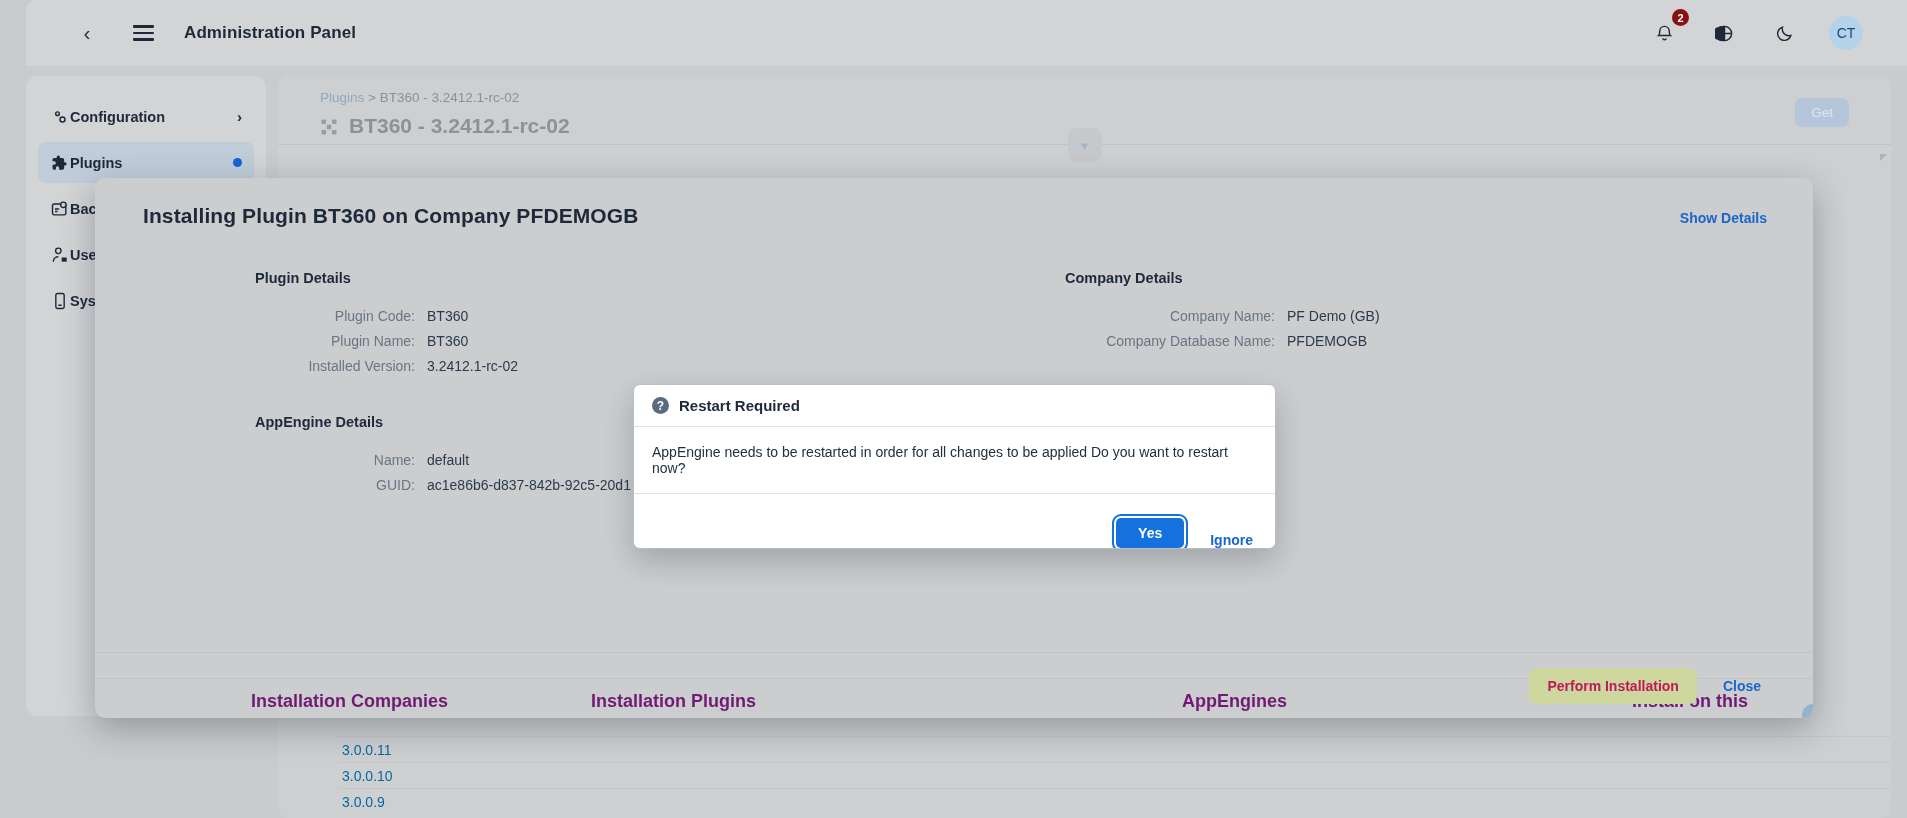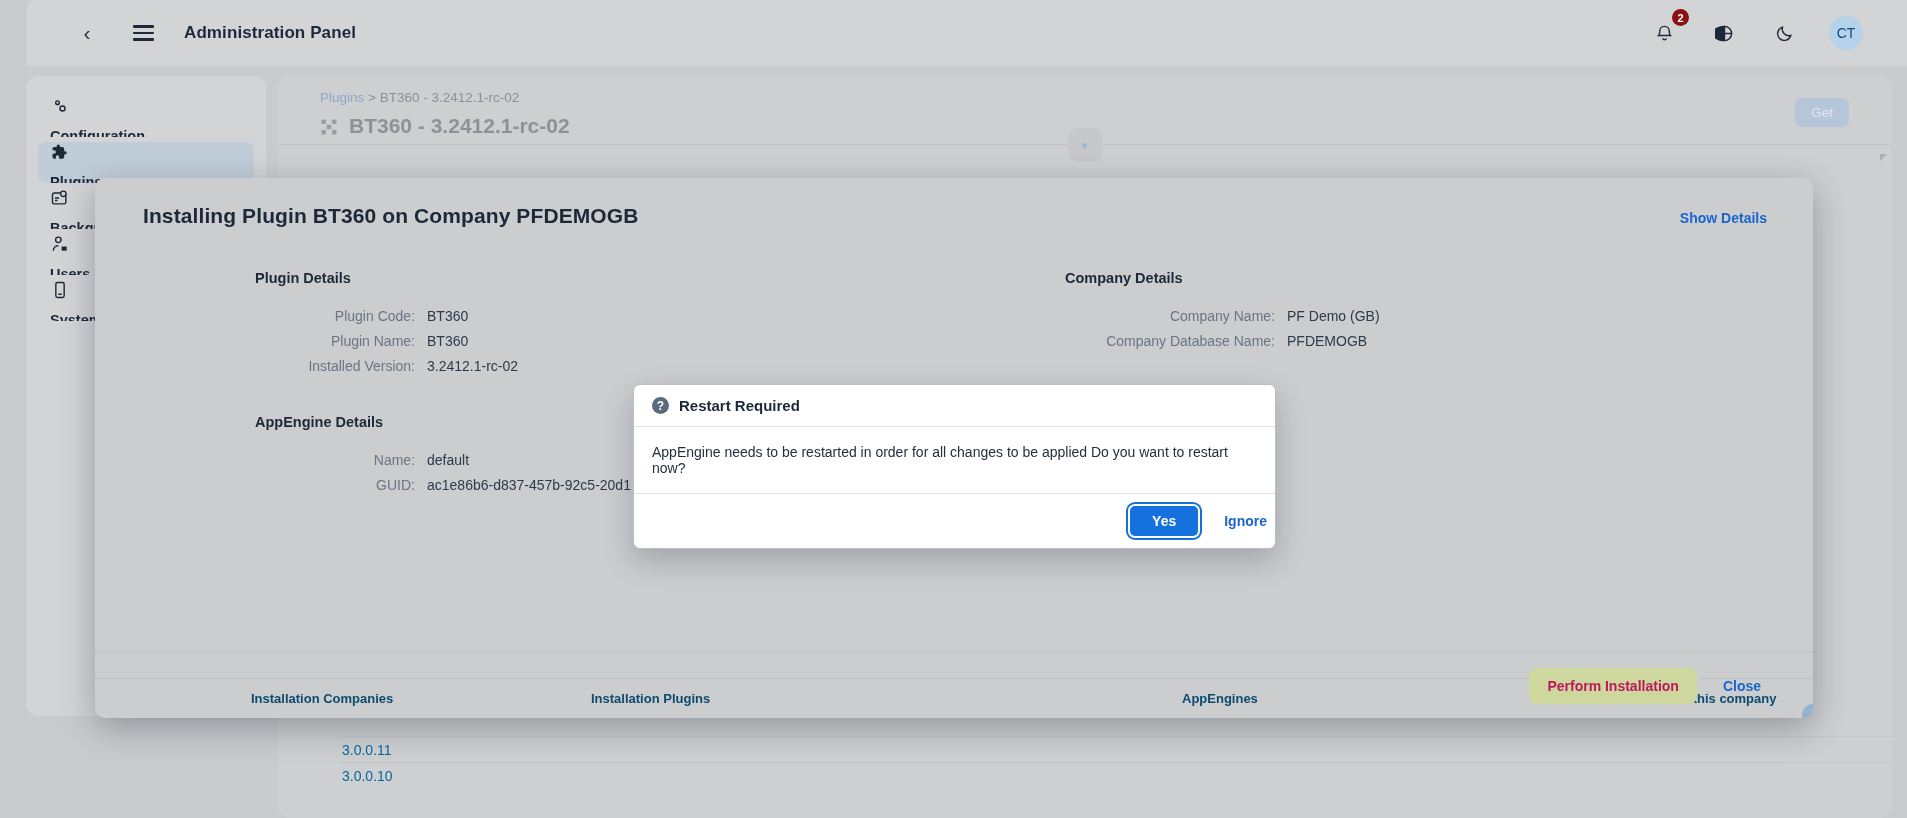--- a/index.html
+++ b/index.html
@@ -51,24 +51,24 @@
   
   .sidebar {
     position: absolute; left: 26px; top: 76px;
     width: 240px; height: 640px;
     background: #d2d4d6;
     border-radius: 12px;
     padding: 20px 12px;
   }
   .nav-item {
     height: 41px; border-radius: 8px;
-    display: flex; gap: 12px;
+    display: flex; align-items: center; 
     padding: 0 12px; margin-bottom: 5px;
     font-size: 14.5px; font-weight: 700; color: #1d2939;
-    white-space: nowrap; overflow: hidden; flex-direction: column;
+    white-space: nowrap; overflow: hidden;
   }
   .nav-item.active { background: #c0cdd9; }
   .nav-item .grow { margin-left: auto; }
   .nav-dot { width: 9px; height: 9px; border-radius: 50%; background: #1565d8; }
   .nav-chev { font-size: 15px; color: #1d2939; }
   .nav-ico { width: 20px; height: 20px; flex: 0 0 20px; color: #1d2939; }
 
   
   .content {
     position: absolute; left: 278px; top: 76px; right: 16px; bottom: 0;
@@ -153,21 +153,21 @@
 
   
   .split {
     position: absolute; left: 0; right: 0; top: 500px; bottom: 66px;
     background: #cbcdcf;
     border-top: 1px solid #c0c3c6;
   }
   .split-head { position: relative; height: 44px; }
   .th {
     position: absolute; top: 12px;
-    font-size: 13px; font-weight: 700; color: #0c4a6e;
+    font-size: 18px; font-weight: 700; color: #701a75;
   }
   .th.companies { left: 156px; }
   .th.plugins { left: 496px; }
   .th.engines { left: 1087px; }
   .th.installon { left: 1537px; }
   .toggle {
     position: absolute; left: 1707px; top: 526px;
     width: 40px; height: 22px; border-radius: 12px;
     background: #94b2cd;
     display: flex; align-items: center; justify-content: flex-end;
@@ -207,22 +207,22 @@
     width: 17px; height: 17px; border-radius: 50%;
     background: #5b6b7f; color: #fff;
     font-size: 12px; font-weight: 700;
     display: flex; align-items: center; justify-content: center;
   }
   .confirm-body {
     padding: 17px 18px; font-size: 14px; color: #21303f;
     border-bottom: 1px solid #dfe2e5;
   }
   .confirm-foot {
-    height: 54px; display: flex; align-items: center; justify-content: flex-end;
-    gap: 26px; padding-right: 8px;
+    height: 54px; display: flex; align-items: flex-end; justify-content: flex-end;
+    gap: 26px; padding-right: 22px;
   }
   .btn-yes {
     background: #1471de; color: #fff;
     font-size: 14px; font-weight: 700;
     border-radius: 5px; padding: 7px 22px;
     box-shadow: 0 0 0 2px #fff, 0 0 0 4px #1471de;
   }
   .btn-ignore { color: #1a66cc; font-size: 14px; font-weight: 700; }
 </style>
 </head>
@@ -333,20 +333,21 @@
       </span>
       <span>BT360 - 3.2412.1-rc-02</span>
     </div>
     <div class="get-btn">Get</div>
     <div class="content-rule"></div>
     <div class="collapse-pill">▾</div>
     <div class="scroll-caret"></div>
     <div class="ver-list">
       <div class="ver-row">3.0.0.11</div>
       <div class="ver-row">3.0.0.10</div>
+      <div class="ver-row">3.0.0.9</div>
     </div>
   </div>
 </div>
 
 <div class="modal">
 
   <div class="modal-head">
     <div class="modal-title">Installing Plugin BT360 on Company PFDEMOGB</div>
     <div class="show-details">Show Details</div>
   </div>
@@ -387,21 +388,21 @@
 
     <div class="blk-engine">
       <div class="sec-label">AppEngine Details</div>
       <div class="rows">
         <div class="kv">
           <span class="k">Name:</span>
           <span class="v">default</span>
         </div>
         <div class="kv">
           <span class="k">GUID:</span>
-          <span class="v guid">ac1e86b6-d837-457b-92c5-20d1</span>
+          <span class="v guid">ac1e86b6-d837-842b-92c5-20d1</span>
         </div>
       </div>
     </div>
   </div>
 
   <div class="split">
     <div class="split-head">
       <div class="th companies">Installation Companies</div>
       <div class="th plugins">Installation Plugins</div>
       <div class="th engines">AppEngines</div>

